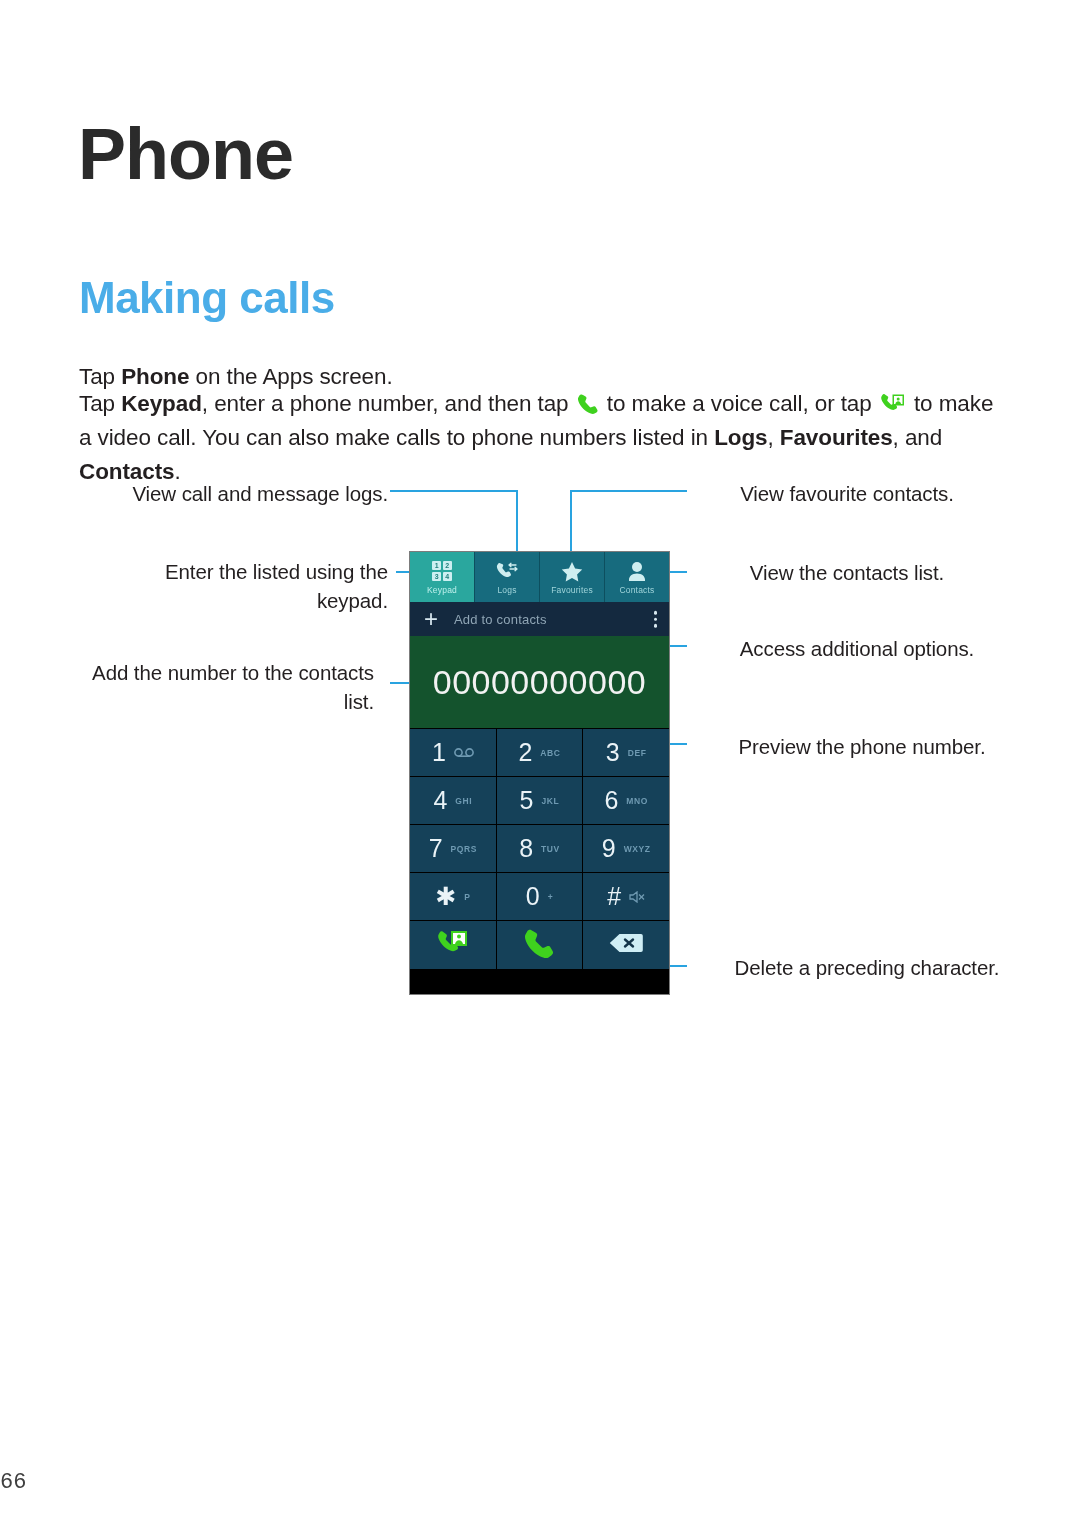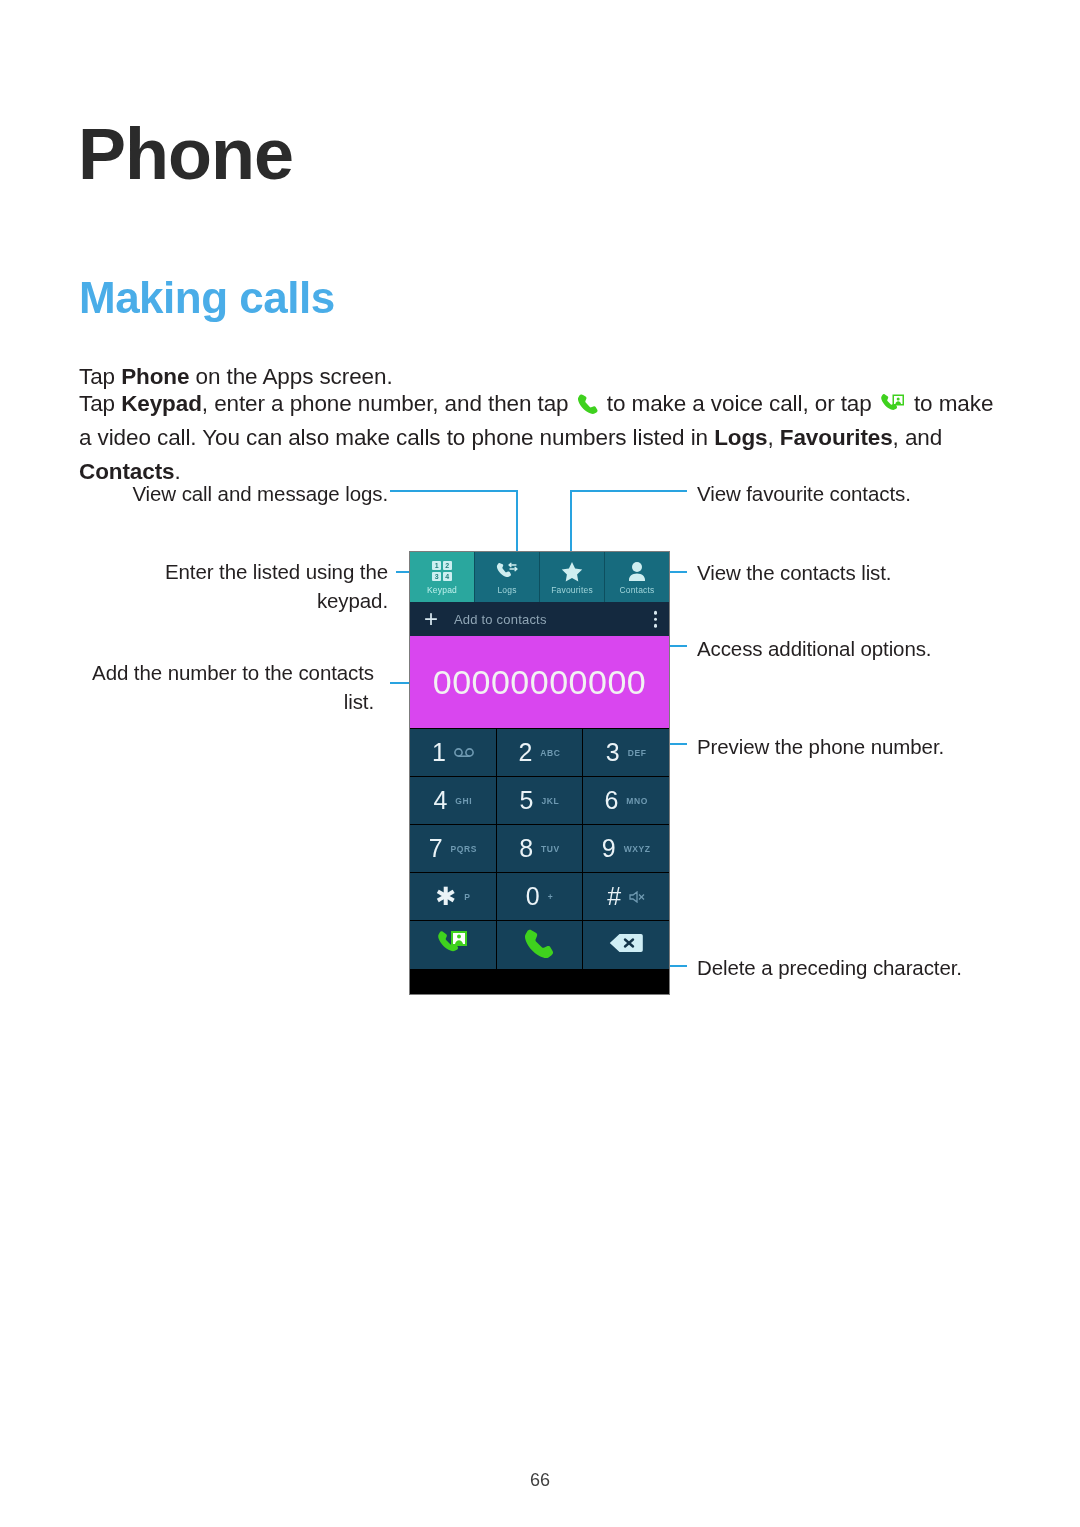--- a/index.html
+++ b/index.html
@@ -71,36 +71,37 @@
   .ico-handset-green svg { display:block; }
   .ico-videocall-green {
     width: 24px; height: 22px;
   }
   .ico-videocall-green svg { display:block; }
 
   .page-number {
     position: absolute;
     left: 0; right: 0;
     top: 1470px;
-    text-align: center;
-    font-size: 18px;
+    text-align: left;
+    font-size: 22px;
     color: #3f3f3f;
+    font-family: Liberation Mono, monospace;
   }
 
   
   .callout {
     position: absolute;
     font-size: 20.5px;
     line-height: 29px;
     color: #231f20;
     letter-spacing: -0.1px;
     white-space: pre-line;
   }
   .callout.left  { text-align: right; }
-  .callout.right { text-align: left; }
+  .callout.right { text-align: center; }
 
   .leader {
     position: absolute;
     background: #29a3e0;
   }
   .leader.h { height: 2px; }
   .leader.v { width: 2px; }
 
   
   .phone {
@@ -204,21 +205,21 @@
     display: block;
     width: 3.5px;
     height: 3.5px;
     background: #d7e7ef;
     border-radius: 50%;
   }
 
   
   .numberbox {
     height: 92px;
-    background: #d946ef;
+    background: #14532d;
     display: flex;
     align-items: center;
     justify-content: center;
   }
   .numberbox .num {
     color: #f2f2f2;
     font-size: 34px;
     letter-spacing: 0.5px;
     font-family: "Liberation Sans", sans-serif;
   }

